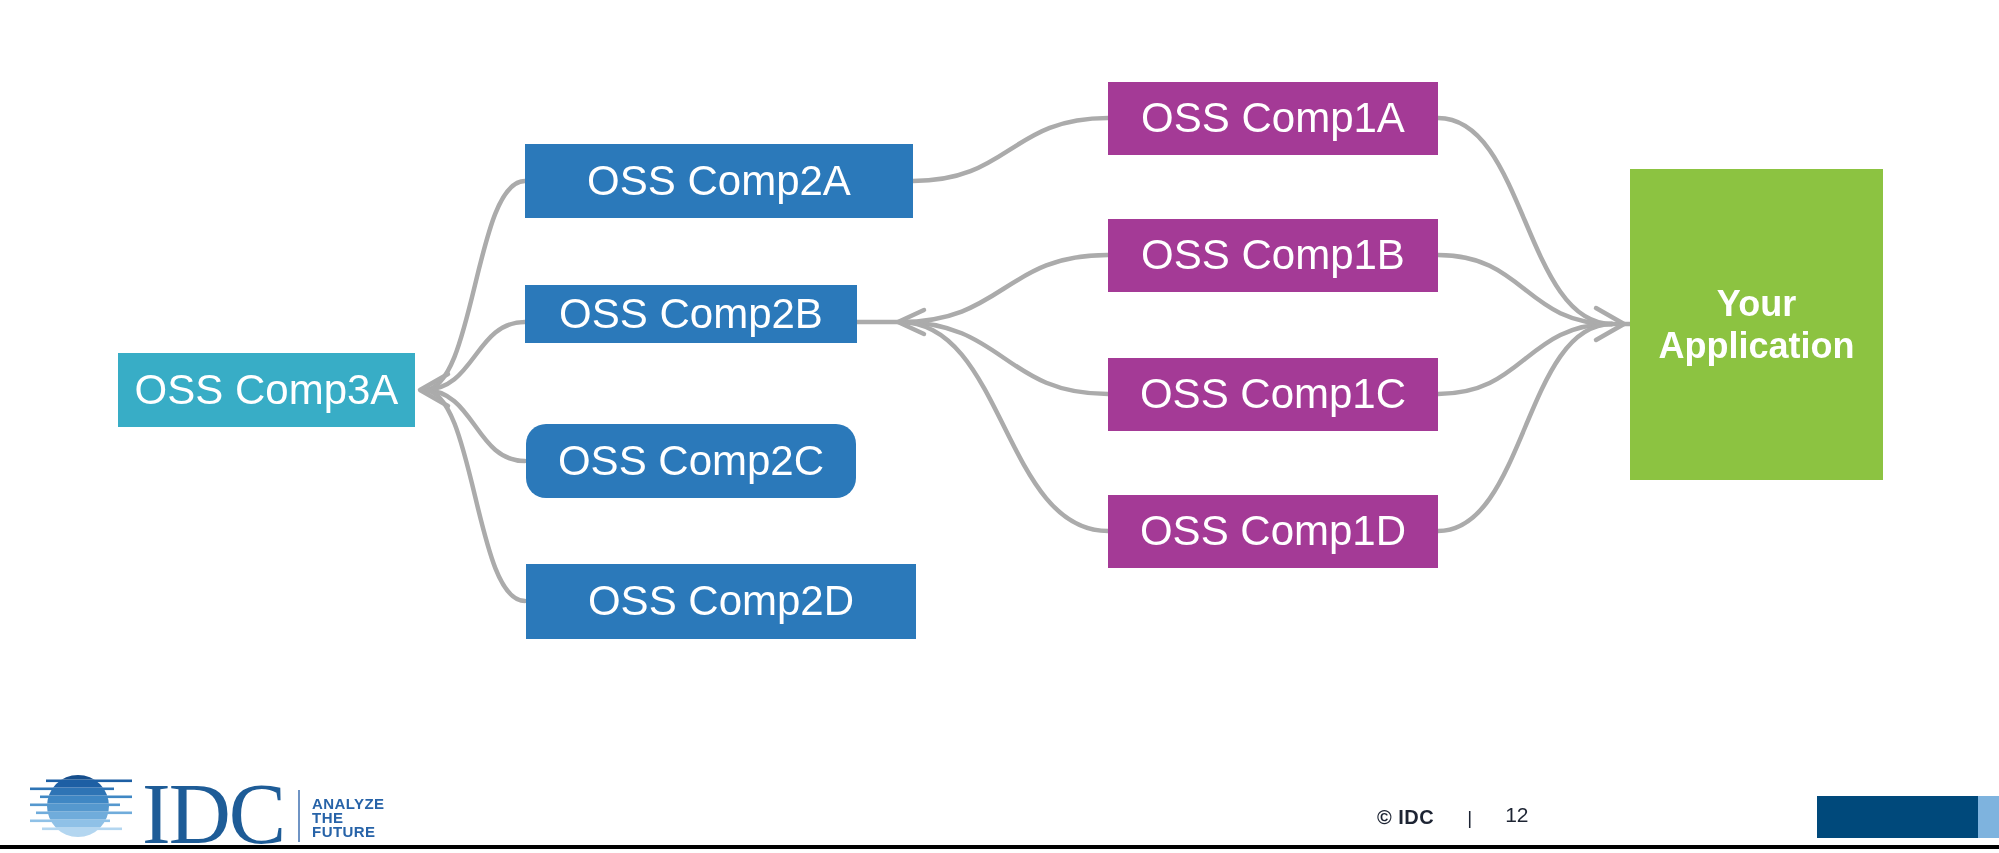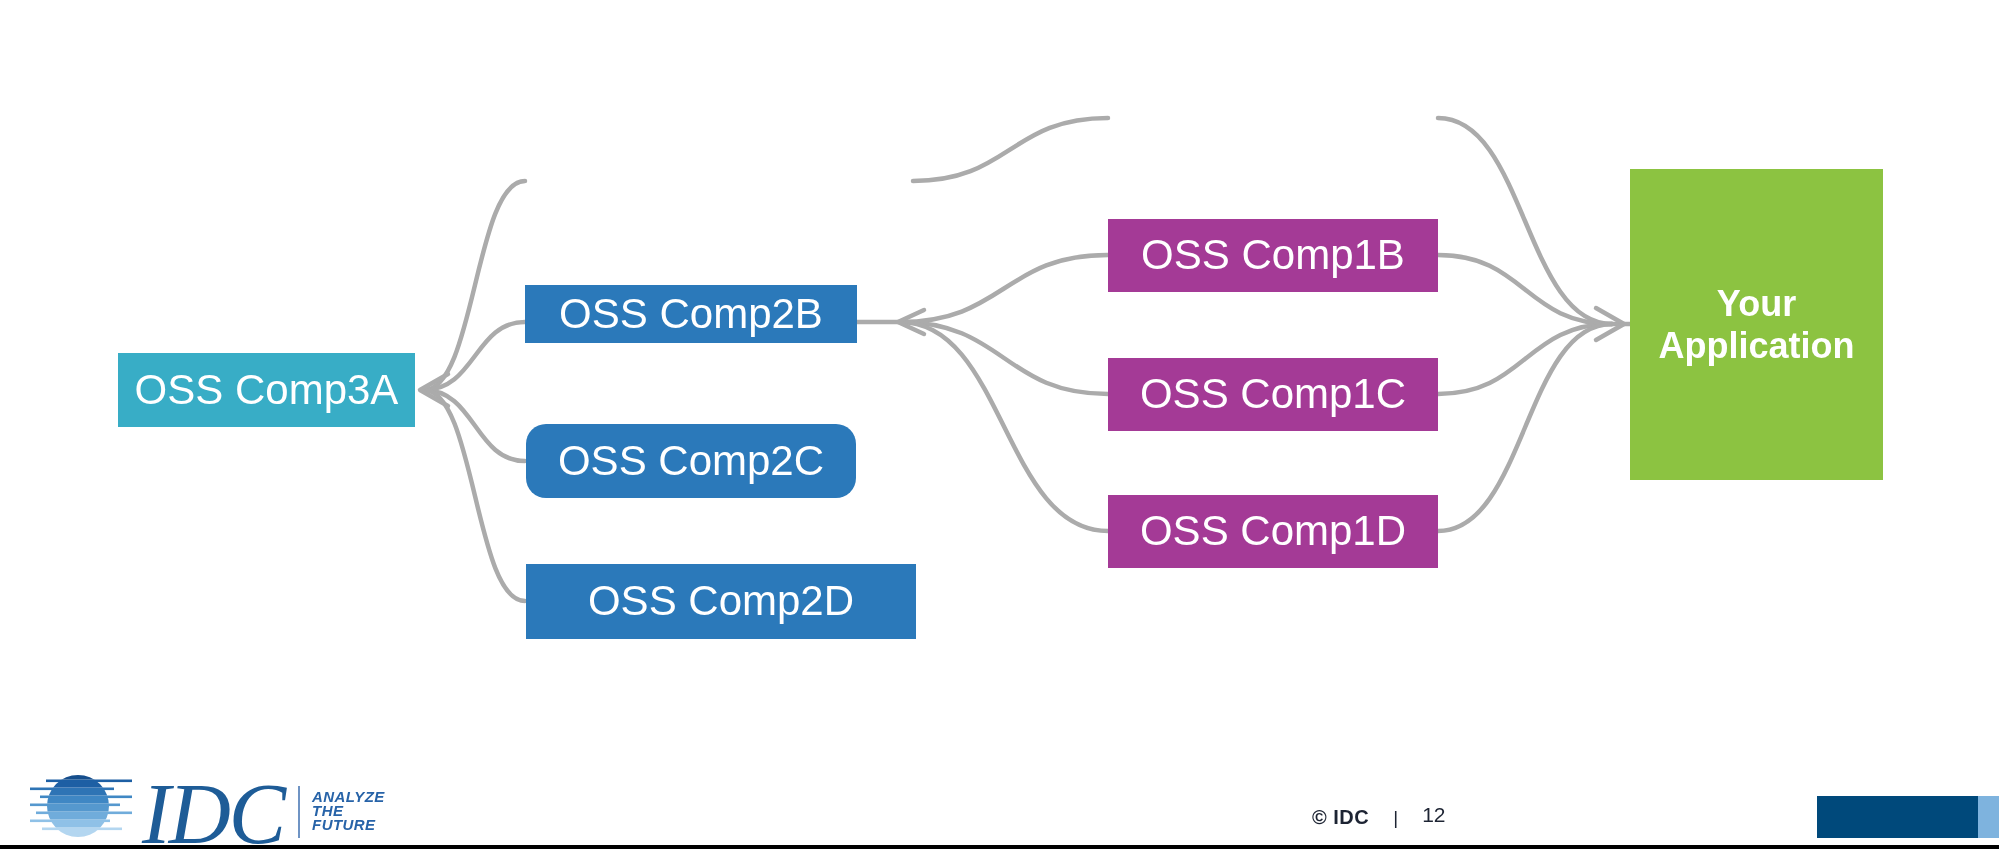--- a/index.html
+++ b/index.html
@@ -35,28 +35,28 @@
   .n-comp1b{left:1108px; top:219px; width:330px; height:73px;}
   .n-comp1c{left:1108px; top:358px; width:330px; height:73px;}
   .n-comp1d{left:1108px; top:495px; width:330px; height:73px;}
   .n-app   {left:1630px; top:169px; width:253px; height:311px;}
 
   
   .footer-rule{position:absolute; left:0; top:845px; width:1999px; height:4px; background:#000000;}
   .accent-bar{position:absolute; left:1817px; top:796px; width:161px; height:42px; background:var(--footer-navy);}
   .accent-bar-light{position:absolute; left:1978px; top:796px; width:21px; height:42px; background:var(--footer-light-blue);}
   .slide-meta{
-    position:absolute; left:1312px; top:806px; display:flex; align-items:flex-start; gap:24px;
+    position:absolute; left:1377px; top:806px; display:flex; align-items:flex-start; gap:33px;
     color:var(--footer-text);
   }
   .slide-meta .copyright{font-size:20px; font-weight:700; letter-spacing:0.5px;}
   .slide-meta .sep{font-size:19px; font-weight:400; margin-top:1px;}
   .slide-meta .pagenum{font-size:21px; font-weight:400; margin-top:-3px;}
 
-  .idc-logo{position:absolute; left:28px; top:770px; display:flex; align-items:flex-start;font-style:italic;}
+  .idc-logo{position:absolute; left:28px; top:770px; display:flex; align-items:center;}
   .idc-globe{width:108px; height:76px; display:block;}
   .idc-wordmark{
     font-family:"Liberation Serif", serif; color:var(--idc-navy);
     font-size:86px; line-height:64px; letter-spacing:-2px; margin-left:6px; margin-top:12px;
   }
   .idc-divider{width:2px; height:52px; background:var(--divider-blue); margin-left:14px; margin-top:16px;}
   .idc-tagline{
     margin-left:12px; margin-top:20px; color:var(--tagline-blue);
     font-size:15px; font-weight:700; line-height:14px; letter-spacing:0.4px;
   }
@@ -86,28 +86,34 @@
     <path d="M1438,255 C1525,255 1525,324 1612,324"></path>
     <path d="M1438,394 C1525,394 1525,324 1612,324"></path>
     <path d="M1438,531 C1525,531 1525,324 1612,324"></path>
     <line x1="1612" y1="324" x2="1630" y2="324"></line>
     <path d="M1596,308 L1624,324 L1596,340"></path>
   </svg>
 
   <div class="node teal n-comp3a">
     <span>OSS Comp3A</span>
   </div>
+  <div class="node blue n-comp2a">
+    <span>OSS Comp2A</span>
+  </div>
   <div class="node blue n-comp2b">
     <span>OSS Comp2B</span>
   </div>
   <div class="node blue n-comp2c">
     <span>OSS Comp2C</span>
   </div>
   <div class="node blue n-comp2d">
     <span>OSS Comp2D</span>
+  </div>
+  <div class="node magenta n-comp1a">
+    <span>OSS Comp1A</span>
   </div>
   <div class="node magenta n-comp1b">
     <span>OSS Comp1B</span>
   </div>
   <div class="node magenta n-comp1c">
     <span>OSS Comp1C</span>
   </div>
   <div class="node magenta n-comp1d">
     <span>OSS Comp1D</span>
   </div>

